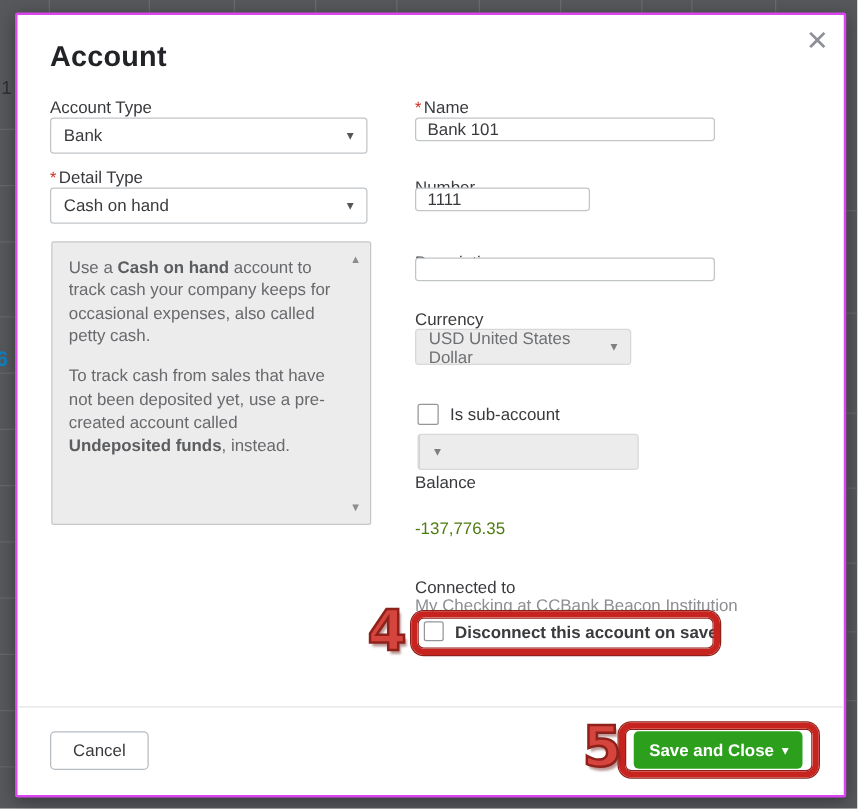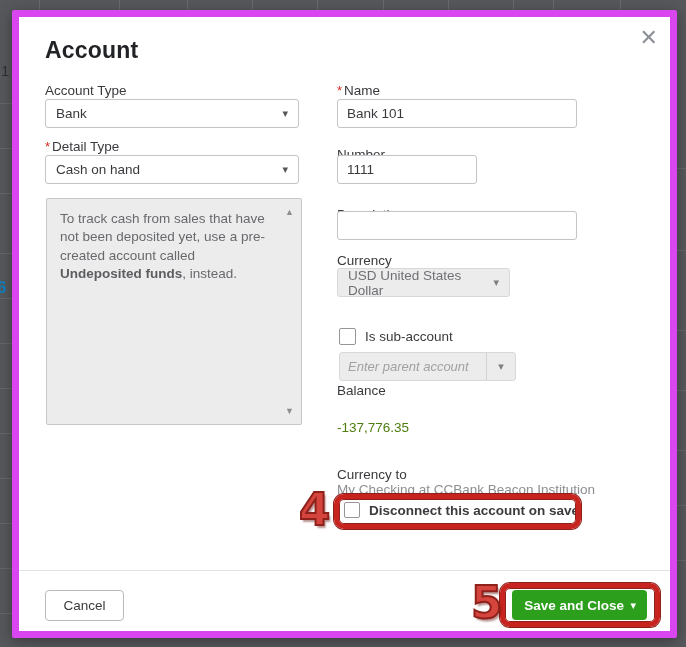--- a/index.html
+++ b/index.html
@@ -12,42 +12,42 @@
   }
   
   .bd-vline { position:absolute; top:0; width:1px; height:10px; background:#6a6b6f; }
   .bd-hline-l { position:absolute; left:0; width:12px; height:1px; background:#66676b; }
   .bd-hline-r { position:absolute; right:0; width:9px; height:1px; background:#66676b; }
   .bd-hint-1 { position:absolute; left:1px; top:62px; color:#2f3033; font-size:15px; }
   .bd-hint-6 { position:absolute; left:-3px; top:278px; color:#0f80c0; font-size:17px; font-weight:bold; }
 
   .modal {
     position:absolute; left:12px; top:10px; width:665px; height:628px;
-    background:#ffffff; border:7px solid #d946ef; border-radius:2px;
+    background:#ffffff; border:2px solid #d946ef; border-radius:2px;
     box-shadow:0 3px 14px rgba(0,0,0,0.35);
   }
   .abs { position:absolute; }
 
   .modal-title { left:26px; top:20px; font-size:23px; font-weight:600; color:#222326; letter-spacing:0.2px; }
   .close-x { right:12px; top:10px; font-size:22px; color:#8d9096; cursor:pointer; line-height:1; font-weight:400; }
 
   .field-label { font-size:13.5px; color:#393a3d; white-space:nowrap; }
   .req { color:#d52b1e; margin-right:2px; font-size:13px; }
 
   .selectbox {
     height:29px; border:1px solid #c1c5c8; border-radius:3px; background:#fff;
     display:flex; align-items:center; padding:0 10px; font-size:13.5px; color:#393a3d;
     cursor:pointer;
   }
   .selectbox .caret { margin-left:auto; font-size:11px; color:#54565a; }
   .selectbox.disabled { background:#ececec; border-color:#d6d8da; color:#6f7073; }
   .selectbox.disabled .caret { color:#7d7f83; }
 
   .textinput {
-    height:29px; width:100%; border:1px solid #c1c5c8; border-radius:3px; background:#fff;
+    height:19px; width:100%; border:1px solid #c1c5c8; border-radius:3px; background:#fff;
     font-size:13.5px; color:#393a3d; padding:0 9px;
     font-family:"Liberation Sans","DejaVu Sans",sans-serif; outline:none;
   }
 
   .infobox {
     left:27px; top:181px; width:256px; height:227px;
     background:#ececec; border:1px solid #c5c7c9; border-radius:2px;
     padding:11px 28px 10px 13px; font-size:13.5px; color:#68696d; line-height:1.36;
   }
   .infobox p + p { margin-top:14px; }
@@ -174,20 +174,21 @@
 
     <div class="abs field-label" style="left:26px; top:122px;">
       <span class="req">*</span><span>Detail Type</span>
     </div>
     <div class="abs selectbox" style="left:26px; top:138px; width:254px;">
       <span>Cash on hand</span>
       <span class="caret">▾</span>
     </div>
 
     <div class="abs infobox">
+      <p><span>Use a </span><b>Cash on hand</b><span> account to track cash your company keeps for occasional expenses, also called petty cash.</span></p>
       <p><span>To track cash from sales that have not been deposited yet, use a pre-created account called </span><b>Undeposited funds</b><span>, instead.</span></p>
       <span class="scroll-arrow up">▲</span>
       <span class="scroll-arrow down">▼</span>
     </div>
 
     <div class="abs field-label" style="left:318px; top:66px;">
       <span class="req">*</span><span>Name</span>
     </div>
     <div class="abs" style="left:318px; top:82px; width:240px;">
       <input class="textinput" type="text" value="Bank 101" style="">
@@ -208,28 +209,27 @@
       <span>USD United States Dollar</span>
       <span class="caret">▾</span>
     </div>
 
     <div class="abs subacct-row">
       <div class="checkbox"></div>
       <span class="field-label">Is sub-account</span>
     </div>
 
     <div class="abs parent-combo">
-      <input type="text" disabled="" placeholder="Enter parent account" style="">
       <div class="caret-cell">▾</div>
     </div>
 
     <div class="abs field-label" style="left:318px; top:366px;">Balance</div>
     <div class="abs value-text" style="left:318px; top:403px;">-137,776.35</div>
 
-    <div class="abs field-label" style="left:318px; top:450px;">Currency to</div>
+    <div class="abs field-label" style="left:318px; top:450px;">Connected to</div>
     <div class="abs disconnect-row">
       <div class="checkbox"></div>
       <span class="disconnect-label">Disconnect this account on save</span>
     </div>
 
     <div class="abs muted-text" style="left:318px; top:465px;">My Checking at CCBank Beacon Institution</div>
     <div class="abs anno-rect r4"></div>
     <div class="abs step-digit d4">4</div>
 
     <div class="abs footer-divider"></div>

